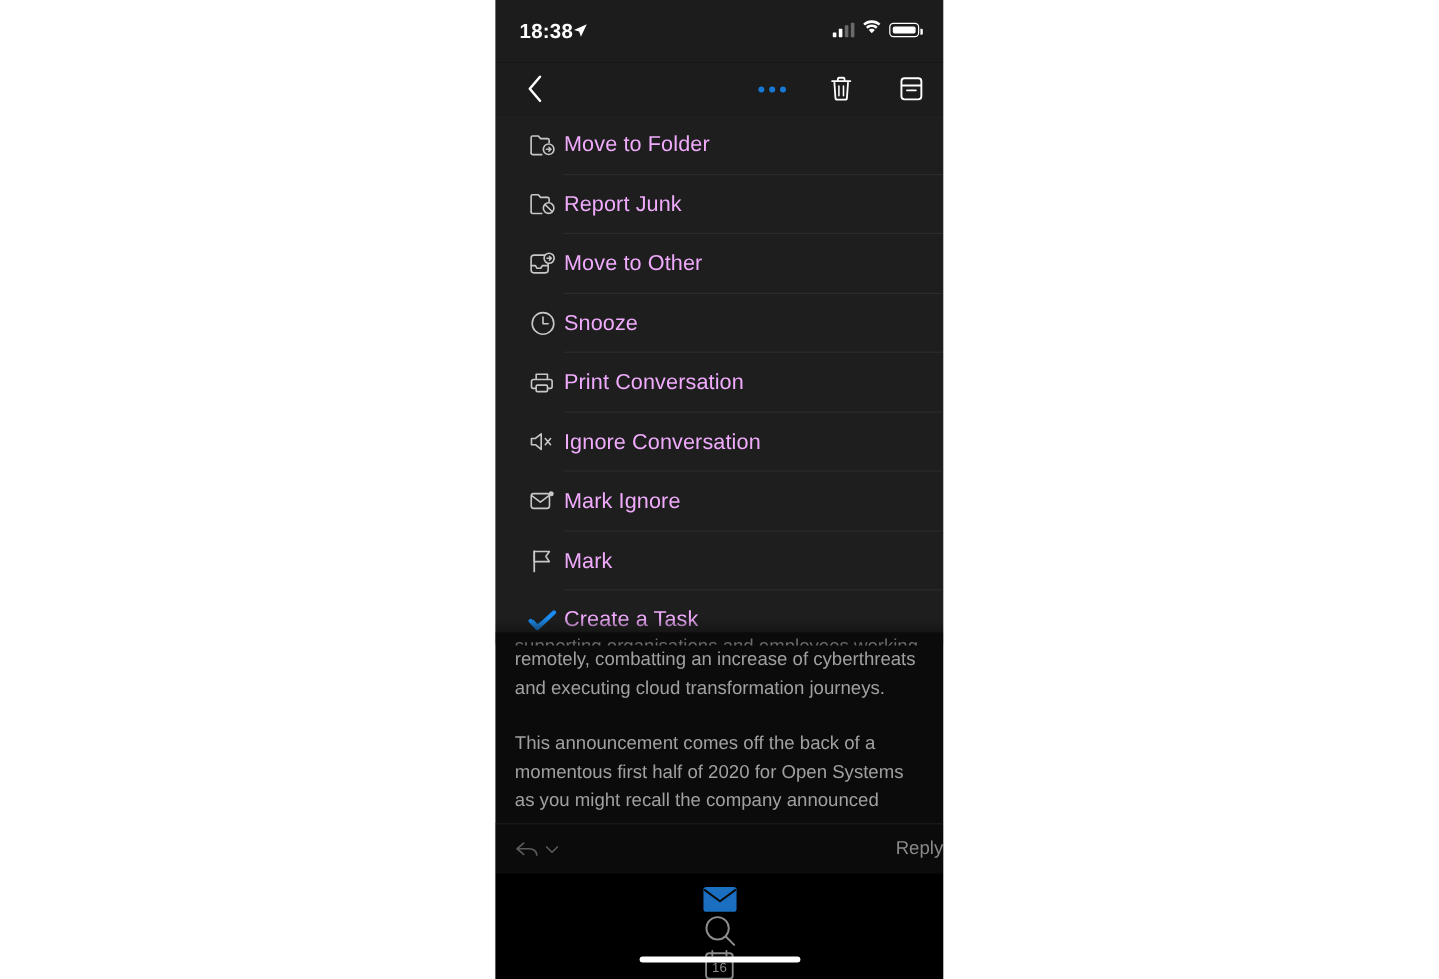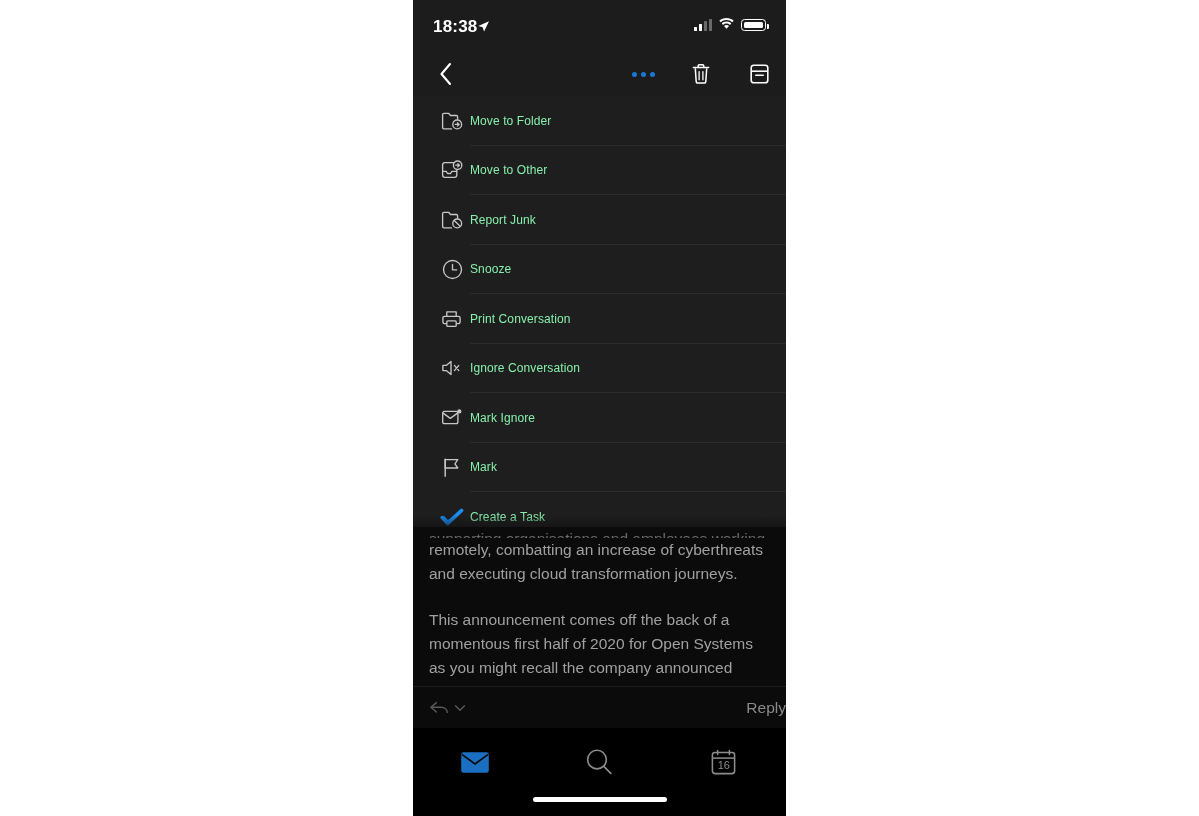--- a/index.html
+++ b/index.html
@@ -90,21 +90,21 @@
     display:flex; align-items:center;
   }
   .menu-item .mi-icon {
     position:absolute; left:27px; top:50%;
     transform:translateY(-50%);
     width:24px; height:24px;
     display:flex; align-items:center; justify-content:center;
   }
   .menu-item .mi-label {
     position:absolute; left:57px;
-    font-size:12px; color:#86efac;
+    font-size:18px; color:#f0abfc;
     letter-spacing:0.1px; white-space:nowrap;
   }
   .menu-item .mi-div {
     position:absolute; left:57px; right:0; bottom:0;
     height:1px; background:#2c2c2c;
   }
   .menu-item:last-child .mi-div { display:none; }
   .menu-fade {
     position:absolute; left:0; bottom:0; width:100%; height:22px;
     background:linear-gradient(to bottom, rgba(30,30,30,0) 0%, rgba(16,16,16,0.65) 60%, rgba(11,11,11,0.9) 100%);
@@ -138,21 +138,21 @@
     margin-left:18px; font-size:15.5px; color:#8a8a8a;
   }
 
   
   .tabbar {
     position:absolute; left:0; bottom:0; width:100%; height:88px;
     background:#000000;
   }
   .tabs {
     position:absolute; left:0; top:10px; width:100%; height:48px;
-    display:flex; align-items:center;
+    display:flex; align-items:center;flex-direction:column;
   }
   .tab {
     flex:1; height:48px;
     display:flex; align-items:center; justify-content:center;
   }
   .home-ind {
     position:absolute; left:50%; transform:translateX(-50%);
     bottom:14px; width:134px; height:5px;
     background:#ffffff; border-radius:3px;
   }
@@ -235,41 +235,41 @@
               <path d="M14.3 13.4h3.8M16.4 11.7l1.8 1.7-1.8 1.7" stroke="#c7c7c7" stroke-width="1.2" fill="none" stroke-linecap="round" stroke-linejoin="round"></path>
             </svg>
           </span>
           <span class="mi-label">Move to Folder</span>
           <span class="mi-div"></span>
         </div>
 
         <div class="menu-item">
           <span class="mi-icon">
             <svg width="22" height="20" viewBox="0 0 22 20">
-              <rect x="1.6" y="2.6" width="14.2" height="14.8" rx="2.3" stroke="#c7c7c7" stroke-width="1.35" fill="none"></rect>
-              <path d="M1.8 11.4h3.4l1.3 2.1h3.1l1.3-2.1h4.7" stroke="#c7c7c7" stroke-width="1.35" fill="none" stroke-linejoin="round" stroke-linecap="round"></path>
-              <circle cx="16.6" cy="5.2" r="4.2" stroke="#c7c7c7" stroke-width="1.35" fill="#1e1e1e"></circle>
-              <path d="M14.8 5.2h3.6M16.8 3.6l1.7 1.6-1.7 1.6" stroke="#c7c7c7" stroke-width="1.2" fill="none" stroke-linecap="round" stroke-linejoin="round"></path>
-            </svg>
-          </span>
-          <span class="mi-label">Move to Other</span>
-          <span class="mi-div"></span>
-        </div>
-
-        <div class="menu-item">
-          <span class="mi-icon">
-            <svg width="22" height="20" viewBox="0 0 22 20">
               <path d="M1.6 16.6V3.6c0-.7.6-1.3 1.3-1.3h4.7l1.9 2.2h4.7" stroke="#c7c7c7" stroke-width="1.35" fill="none" stroke-linejoin="round" stroke-linecap="round"></path>
               <path d="M1.6 16.6c0 .7.6 1.3 1.3 1.3h7.6" stroke="#c7c7c7" stroke-width="1.35" fill="none" stroke-linecap="round"></path>
               <path d="M14.2 4.5h1.1c.7 0 1.3.6 1.3 1.3v2.1" stroke="#c7c7c7" stroke-width="1.35" fill="none" stroke-linecap="round"></path>
               <circle cx="16.2" cy="13.4" r="4.4" stroke="#c7c7c7" stroke-width="1.35" fill="none"></circle>
               <path d="M13.3 10.5l5.8 5.8" stroke="#c7c7c7" stroke-width="1.25" stroke-linecap="round"></path>
             </svg>
           </span>
           <span class="mi-label">Report Junk</span>
+          <span class="mi-div"></span>
+        </div>
+
+        <div class="menu-item">
+          <span class="mi-icon">
+            <svg width="22" height="20" viewBox="0 0 22 20">
+              <rect x="1.6" y="2.6" width="14.2" height="14.8" rx="2.3" stroke="#c7c7c7" stroke-width="1.35" fill="none"></rect>
+              <path d="M1.8 11.4h3.4l1.3 2.1h3.1l1.3-2.1h4.7" stroke="#c7c7c7" stroke-width="1.35" fill="none" stroke-linejoin="round" stroke-linecap="round"></path>
+              <circle cx="16.6" cy="5.2" r="4.2" stroke="#c7c7c7" stroke-width="1.35" fill="#1e1e1e"></circle>
+              <path d="M14.8 5.2h3.6M16.8 3.6l1.7 1.6-1.7 1.6" stroke="#c7c7c7" stroke-width="1.2" fill="none" stroke-linecap="round" stroke-linejoin="round"></path>
+            </svg>
+          </span>
+          <span class="mi-label">Move to Other</span>
           <span class="mi-div"></span>
         </div>
 
         <div class="menu-item">
           <span class="mi-icon">
             <svg width="21" height="21" viewBox="0 0 21 21">
               <circle cx="10.5" cy="10.5" r="9" stroke="#c7c7c7" stroke-width="1.35" fill="none"></circle>
               <path d="M10.5 5.3v5.5h4.3" stroke="#c7c7c7" stroke-width="1.35" fill="none" stroke-linecap="round" stroke-linejoin="round"></path>
             </svg>
           </span>

